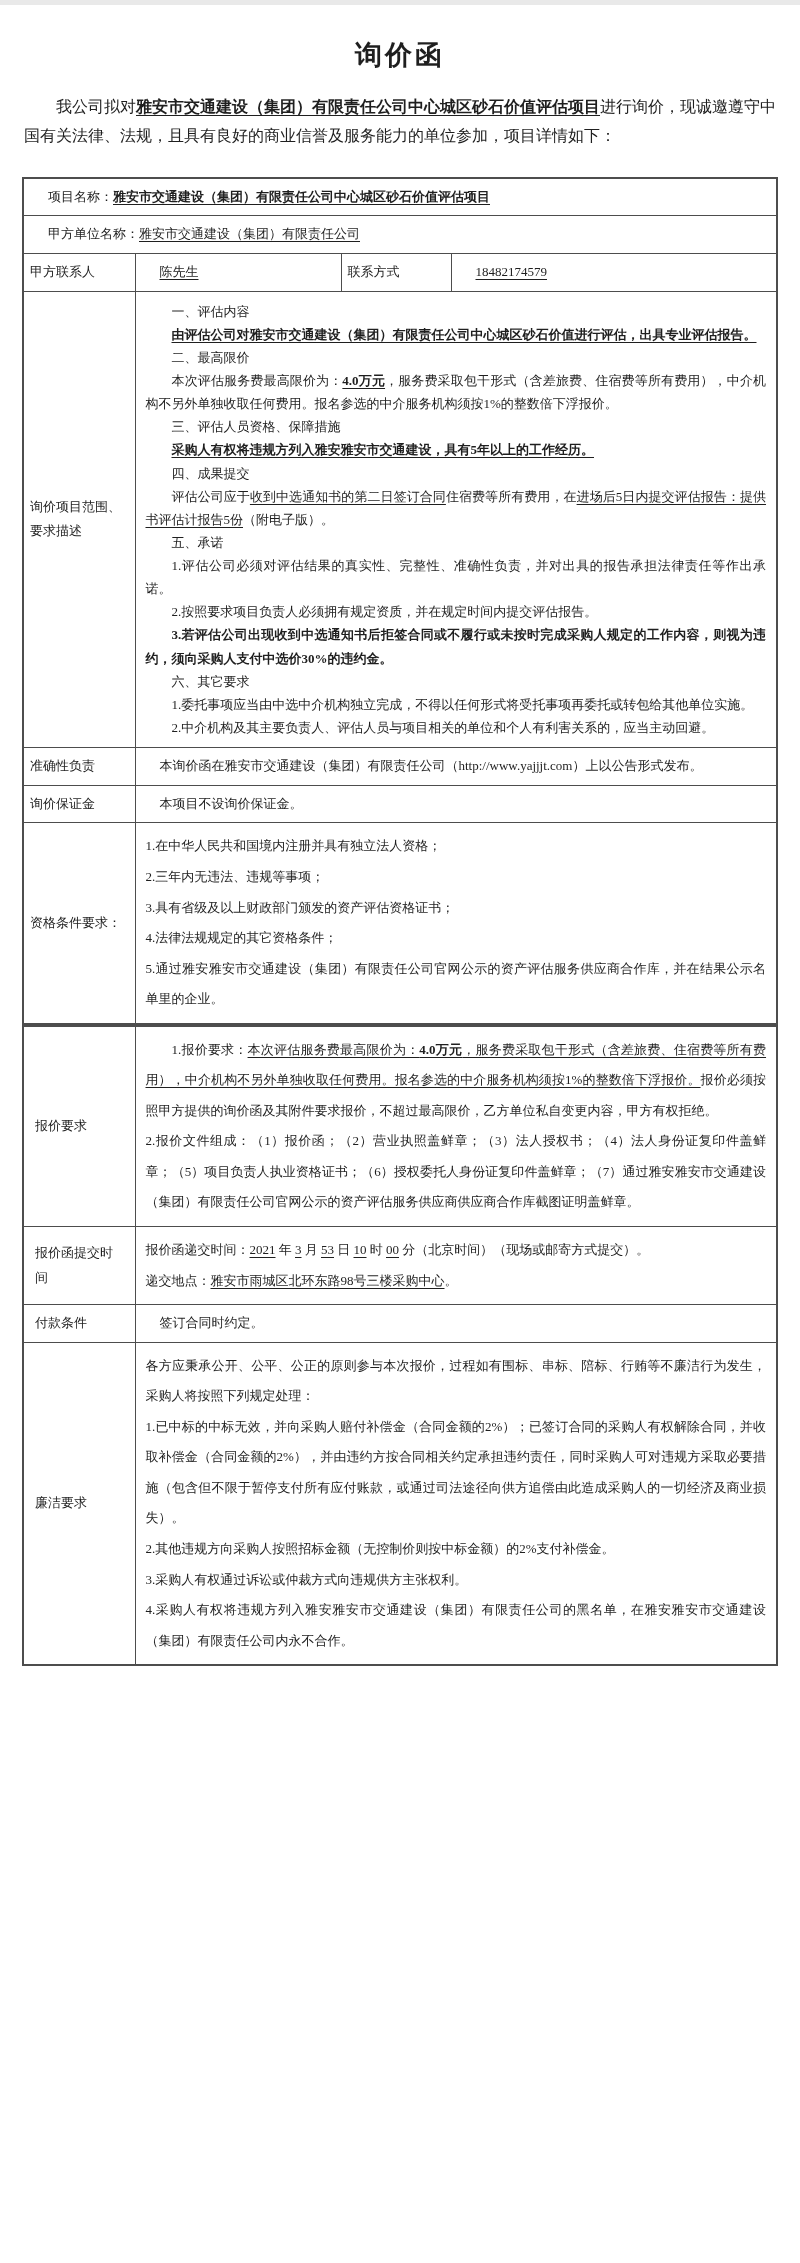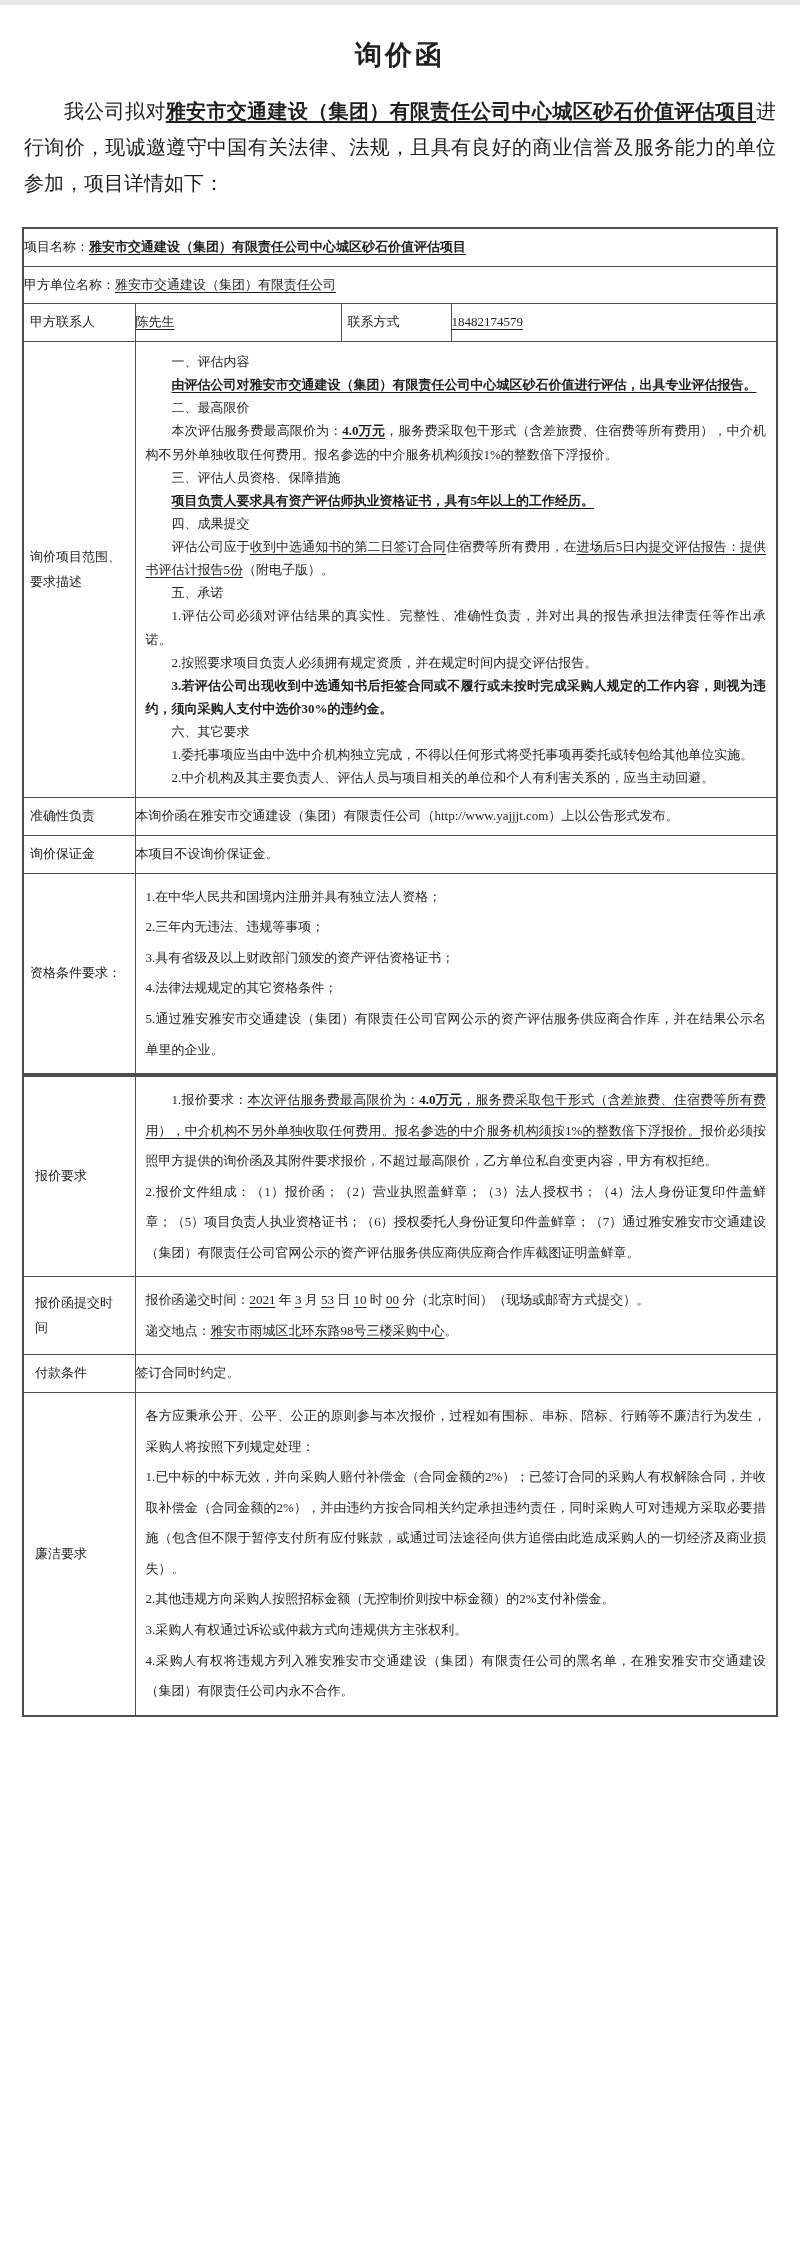--- a/index.html
+++ b/index.html
@@ -23,35 +23,35 @@
   }
   .title {
     margin-top: 32px;
     text-align: center;
     font-size: 27px;
     font-weight: 700;
     letter-spacing: 3px;
   }
   .intro {
     margin: 20px 24px 26px 24px;
-    font-size: 20px;
+    font-size: 16px;
     line-height: 1.8;
     text-align: justify;
     text-indent: 2em;
   }
   table.tbl {
     width: 756px;
     margin: 0 auto;
     border-collapse: collapse;
     table-layout: fixed;
     font-size: 13px;
   }
   table.tbl, table.tbl td { border: 1px solid #4d4d4d; }
   table.tbl { border: 2px solid #4d4d4d; }
-  td { padding: 6px 0; vertical-align: middle; word-break: break-all; }
+  td { padding: 6px 24px; vertical-align: middle; word-break: break-all; }
   td.lbl {
     padding: 2px 6px;
     vertical-align: middle;
     line-height: 1.9;
     word-break: break-all;
   }
   .t2 td.lbl { padding: 6px 11px; }
   td.content { vertical-align: top; padding: 8px 10px; }
   .lh-n { line-height: 1.78; }   
   .lh-w { line-height: 2.35; margin-left: 44px; }   
@@ -108,21 +108,21 @@
       </td>
     </tr>
     <tr>
       <td class="lbl">询价项目范围、要求描述</td>
       <td colspan="3" class="content lh-n">
             <div class="para ind"><span>一、评估内容</span></div>
             <div class="para ind"><span class="fb fu">由评估公司对雅安市交通建设（集团）有限责任公司中心城区砂石价值进行评估，出具专业评估报告。</span></div>
             <div class="para ind"><span>二、最高限价</span></div>
             <div class="para ind"><span>本次评估服务费最高限价为：</span><span class="fb fu">4.0万元</span><span>，服务费采取包干形式（含差旅费、住宿费等所有费用），中介机构不另外单独收取任何费用。报名参选的中介服务机构须按1%的整数倍下浮报价。</span></div>
             <div class="para ind"><span>三、评估人员资格、保障措施</span></div>
-            <div class="para ind"><span class="fb fu">项目负责人要求具有资产评估师执业资格证书，具有5年以上的工作经历。</span></div>
+            <div class="para ind"><span class="fb fu">采购人有权将违规方列入雅安雅安市交通建设，具有5年以上的工作经历。</span></div>
             <div class="para ind"><span>四、成果提交</span></div>
             <div class="para ind"><span>评估公司应于</span><span class="fu">收到中选通知书的第二日签订合同</span><span>住宿费等所有费用，在</span><span class="fu">进场后5日内提交评估报告：提供书评估计报告5份</span><span>（附电子版）。</span></div>
             <div class="para ind"><span>五、承诺</span></div>
             <div class="para ind"><span>1.评估公司必须对评估结果的真实性、完整性、准确性负责，并对出具的报告承担法律责任等作出承诺。</span></div>
             <div class="para ind"><span>2.按照要求项目负责人必须拥有规定资质，并在规定时间内提交评估报告。</span></div>
             <div class="para ind"><span class="fb">3.若评估公司出现收到中选通知书后拒签合同或不履行或未按时完成采购人规定的工作内容，则视为违约，须向采购人支付中选价30%的违约金。</span></div>
             <div class="para ind"><span>六、其它要求</span></div>
             <div class="para ind"><span>1.委托事项应当由中选中介机构独立完成，不得以任何形式将受托事项再委托或转包给其他单位实施。</span></div>
             <div class="para ind"><span>2.中介机构及其主要负责人、评估人员与项目相关的单位和个人有利害关系的，应当主动回避。</span></div>
           </td>

